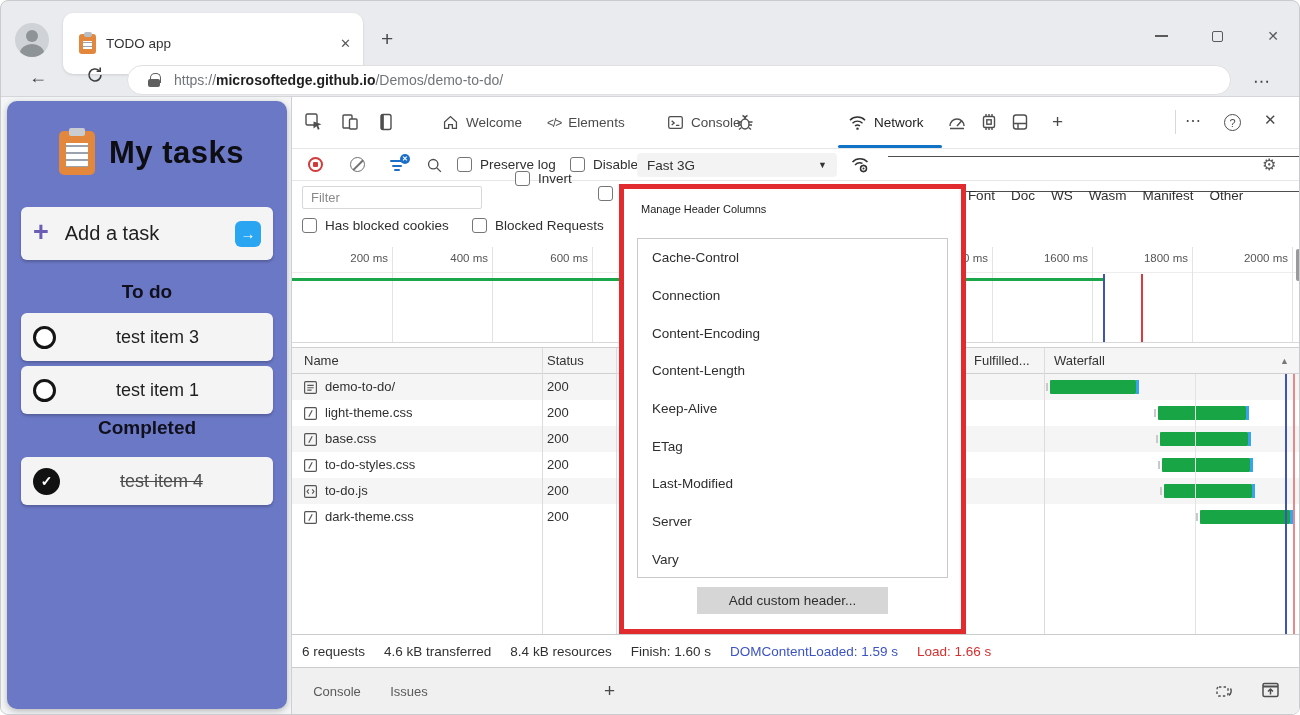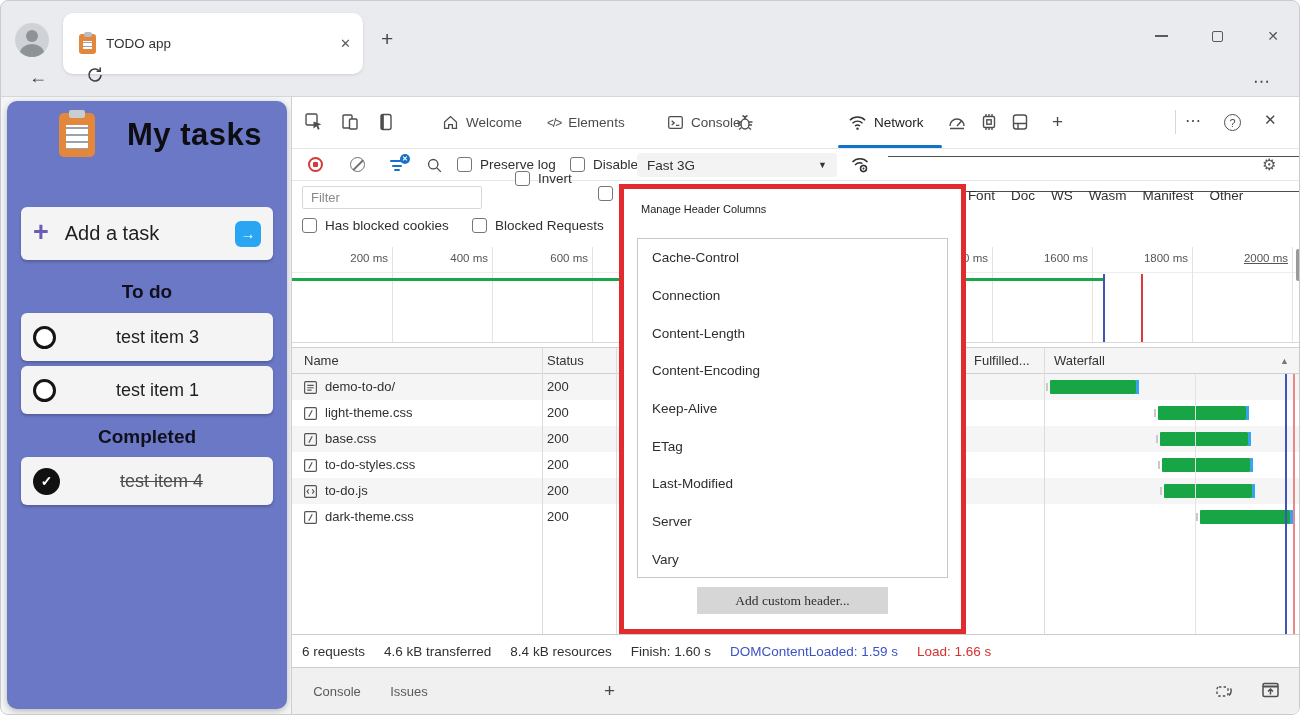--- a/index.html
+++ b/index.html
@@ -32,21 +32,21 @@
   .urlbar{left:126px;top:64px;width:1104px;height:30px;background:#fff;border-radius:15px;border:1px solid #e0e0e0;display:flex;align-items:center;padding:0 14px 0 20px;}
   .lock{position:relative;width:12px;height:14px;margin-right:14px;}
   .lock::before{content:"";position:absolute;left:1.5px;top:0;width:9px;height:9px;border:1.6px solid #5f5f5f;border-radius:5px 5px 0 0;border-bottom:none;}
   .lock::after{content:"";position:absolute;left:0;top:6px;width:12px;height:8px;background:#5f5f5f;border-radius:2px;}
   .url-text{font-size:14px;color:#70757a;}
   .url-text b{color:#1f1f1f;font-weight:bold;}
   .dots{font-size:17px;color:#3f3f3f;letter-spacing:1px;}
   
   .viewport{left:0;top:96px;width:290px;height:619px;background:#f4f5f6;}
   .todo-panel{left:6px;top:4px;width:280px;height:608px;background:#6b78c6;border-radius:10px;box-shadow:0 2px 6px rgba(0,0,0,.25);}
-  .todo-head{left:52px;top:12px;display:flex;align-items:center;gap:32px;}
+  .todo-head{left:52px;top:30px;display:flex;align-items:center;gap:14px;}
   .todo-title{font-size:31px;font-weight:bold;color:#0d0d12;letter-spacing:.5px;}
   .todo-card{left:14px;width:252px;background:#f4f4f4;border-radius:6px;box-shadow:0 2px 3px rgba(0,0,0,.22);display:flex;align-items:center;padding:0 12px;}
   .add-card{top:106px;height:53px;}
   .plus-glyph{font-size:27px;font-weight:bold;color:#6b5cb5;margin-right:16px;margin-top:-3px;}
   .add-label{font-size:20px;color:#1f1f1f;flex:1;}
   .go-btn{width:26px;height:26px;border-radius:6px;background:#2aa5f2;color:#fff;font-size:15px;font-weight:bold;display:flex;align-items:center;justify-content:center;}
   .sec-head{width:252px;left:14px;text-align:center;font-size:19px;font-weight:bold;color:#10101c;}
   .task-card{height:48px;gap:12px;}
   .todo-circle{width:23px;height:23px;border:3px solid #151515;border-radius:50%;background:#fff;flex:none;}
   .done-circle{width:27px;height:27px;border-radius:50%;background:#111;color:#fff;font-size:14px;font-weight:bold;display:flex;align-items:center;justify-content:center;flex:none;}
@@ -113,21 +113,21 @@
   .sb-red{color:#d62f2f;}
   
   .drawer{left:0;top:570px;width:1010px;height:49px;background:#f0f0f1;border-top:1px solid #ccc;}
   .drawer-tab{position:absolute;top:0;height:46px;display:flex;align-items:center;font-size:13px;color:#5a5a5a;justify-content:center;}
   .drawer-tab.active{background:#fff;color:#333;}
   
   .dialog{left:618px;top:183px;width:347px;height:450px;background:#fff;border:5px solid #e12b2e;z-index:90;}
   .dlg-title{position:absolute;left:17px;top:14px;font-size:11px;color:#1c1c1c;}
   .dlg-list{position:absolute;left:13px;top:49px;width:311px;height:340px;border:1px solid #c9c9c9;background:#fff;overflow:hidden;}
   .dlg-item{height:37.7px;display:flex;align-items:center;padding-left:14px;font-size:13.5px;color:#2e2e2e;}
-  .dlg-btn{position:absolute;left:73px;top:398px;width:191px;height:27px;background:#d6d6d6;border:none;font-size:13.5px;color:#2e2e2e;display:flex;align-items:center;justify-content:center;font-family:Liberation Serif, serif;}
+  .dlg-btn{position:absolute;left:73px;top:398px;width:191px;height:27px;background:#d6d6d6;border:none;font-size:13.5px;color:#2e2e2e;display:flex;align-items:center;justify-content:center;font-family:Liberation Sans, sans-serif;}
 </style>
 </head>
 <body>
 
 <div class="window">
 
   <div class="abs avatar"></div>
   <div class="abs tab">
     <span class="clip clip-sm"></span>
     <span class="tab-title">TODO app</span>
@@ -143,20 +143,24 @@
   <div class="abs winctl close-x" style="left:1257px;">✕</div>
 
   <div class="abs navbar"></div>
   <div class="abs navglyph" style="left:28px;">←</div>
   <div class="abs" style="left:84px;top:64px;">
     <svg class="ico-svg" width="20" height="20" viewBox="0 0 20 20" fill="none" stroke="#3f3f3f" stroke-width="1.6">
         <path d="M16 10a6 6 0 1 1-1.8-4.3"></path>
         <path d="M15.2 2.6v3.6h-3.6" fill="none"></path>
       </svg>
   </div>
+  <div class="abs urlbar">
+    <span class="lock"></span>
+    <span class="url-text"><span>https://</span><b>microsoftedge.github.io</b><span>/Demos/demo-to-do/</span></span>
+  </div>
   <div class="abs dots" style="left:1252px;top:70px;">⋯</div>
 
   <div class="abs viewport">
     <div class="abs todo-panel">
       <div class="abs todo-head">
         <span class="clip clip-lg"></span>
         <span class="todo-title">My tasks</span>
       </div>
       <div class="abs todo-card add-card">
         <span class="plus-glyph">+</span>
@@ -165,21 +169,21 @@
       </div>
       <div class="abs sec-head" style="top:180px;">To do</div>
       <div class="abs todo-card task-card" style="top:212px;">
         <span class="todo-circle"></span>
         <span class="task-label">test item 3</span>
       </div>
       <div class="abs todo-card task-card" style="top:265px;">
         <span class="todo-circle"></span>
         <span class="task-label">test item 1</span>
       </div>
-      <div class="abs sec-head" style="top:325px;">Completed</div>
+      <div class="abs sec-head" style="top:316px;">Completed</div>
       <div class="abs todo-card task-card" style="top:356px;">
         <span class="done-circle">✓</span>
         <span class="task-label done-label">test item 4</span>
       </div>
     </div>
   </div>
 
   <div class="abs devtools">
 
     <div class="abs dt-tabbar">
@@ -356,21 +360,21 @@
         <div class="ov-label" style="left: 430px;">1000 ms</div>
         <div class="ov-grid" style="left: 600px;"></div>
         <div class="ov-label" style="left: 530px;">1200 ms</div>
         <div class="ov-grid" style="left: 700px;"></div>
         <div class="ov-label" style="left: 630px;">1400 ms</div>
         <div class="ov-grid" style="left: 800px;"></div>
         <div class="ov-label" style="left: 730px;">1600 ms</div>
         <div class="ov-grid" style="left: 900px;"></div>
         <div class="ov-label" style="left: 830px;">1800 ms</div>
         <div class="ov-grid" style="left: 1000px;"></div>
-        <div class="ov-label" style="left: 930px; text-decoration: underline;">2000 ms</div>
+        <div class="ov-label" style="left: 930px;">2000 ms</div>
         <div class="ov-green" style="left: 0px; width: 811px;"></div>
         <div class="ov-blue" style="left: 811px;"></div>
         <div class="ov-red" style="left: 849px;"></div>
       </div>
 
     <div class="abs thead">
       <span class="th" style="left:12px;">Name</span>
       <span class="th" style="left:255px;">Status</span>
       <span class="th" style="left:682px;">Fulfilled...</span>
       <span class="th" style="left:762px;">Waterfall</span>
@@ -477,22 +481,22 @@
           </svg>
       </div>
     </div>
   </div>
 
   <div class="abs dialog">
     <div class="dlg-title">Manage Header Columns</div>
     <div class="dlg-list" id="dlg-list">
         <div class="dlg-item">Cache-Control</div>
         <div class="dlg-item">Connection</div>
+        <div class="dlg-item">Content-Encoding</div>
         <div class="dlg-item">Content-Length</div>
-        <div class="dlg-item">Content-Encoding</div>
         <div class="dlg-item">Keep-Alive</div>
         <div class="dlg-item">ETag</div>
         <div class="dlg-item">Last-Modified</div>
         <div class="dlg-item">Server</div>
         <div class="dlg-item">Vary</div>
       </div>
     <button class="dlg-btn">Add custom header...</button>
   </div>
 
 </div>

